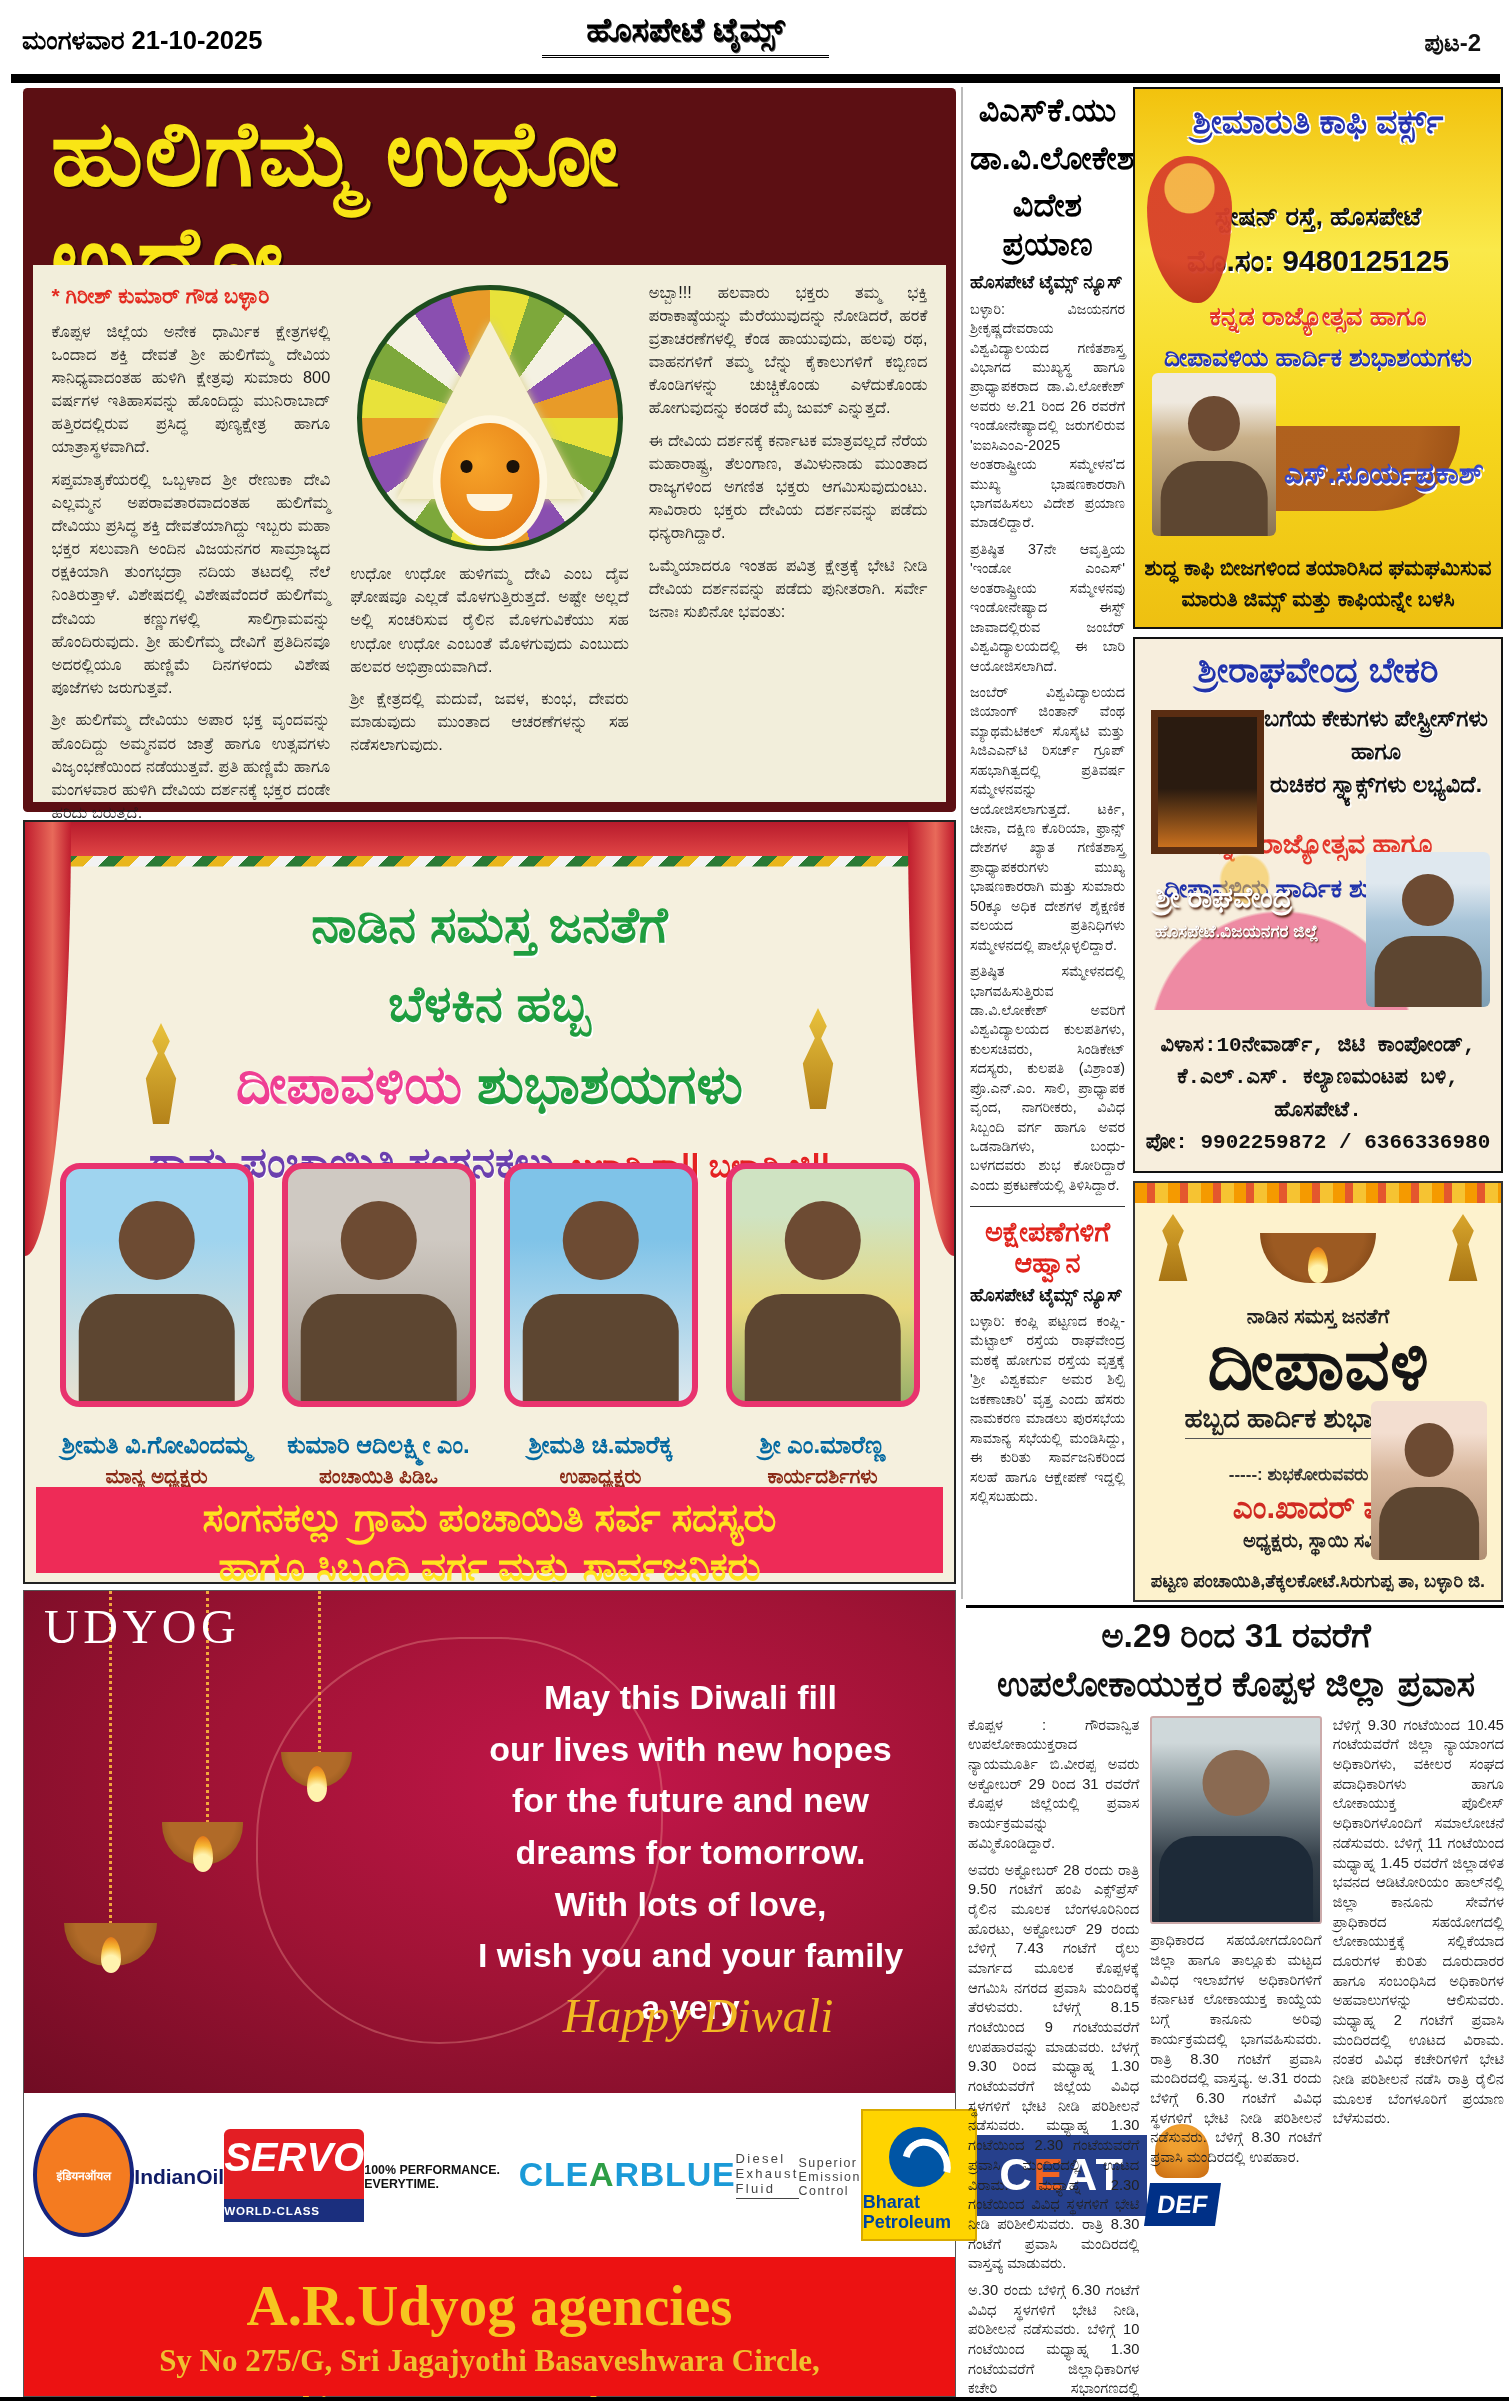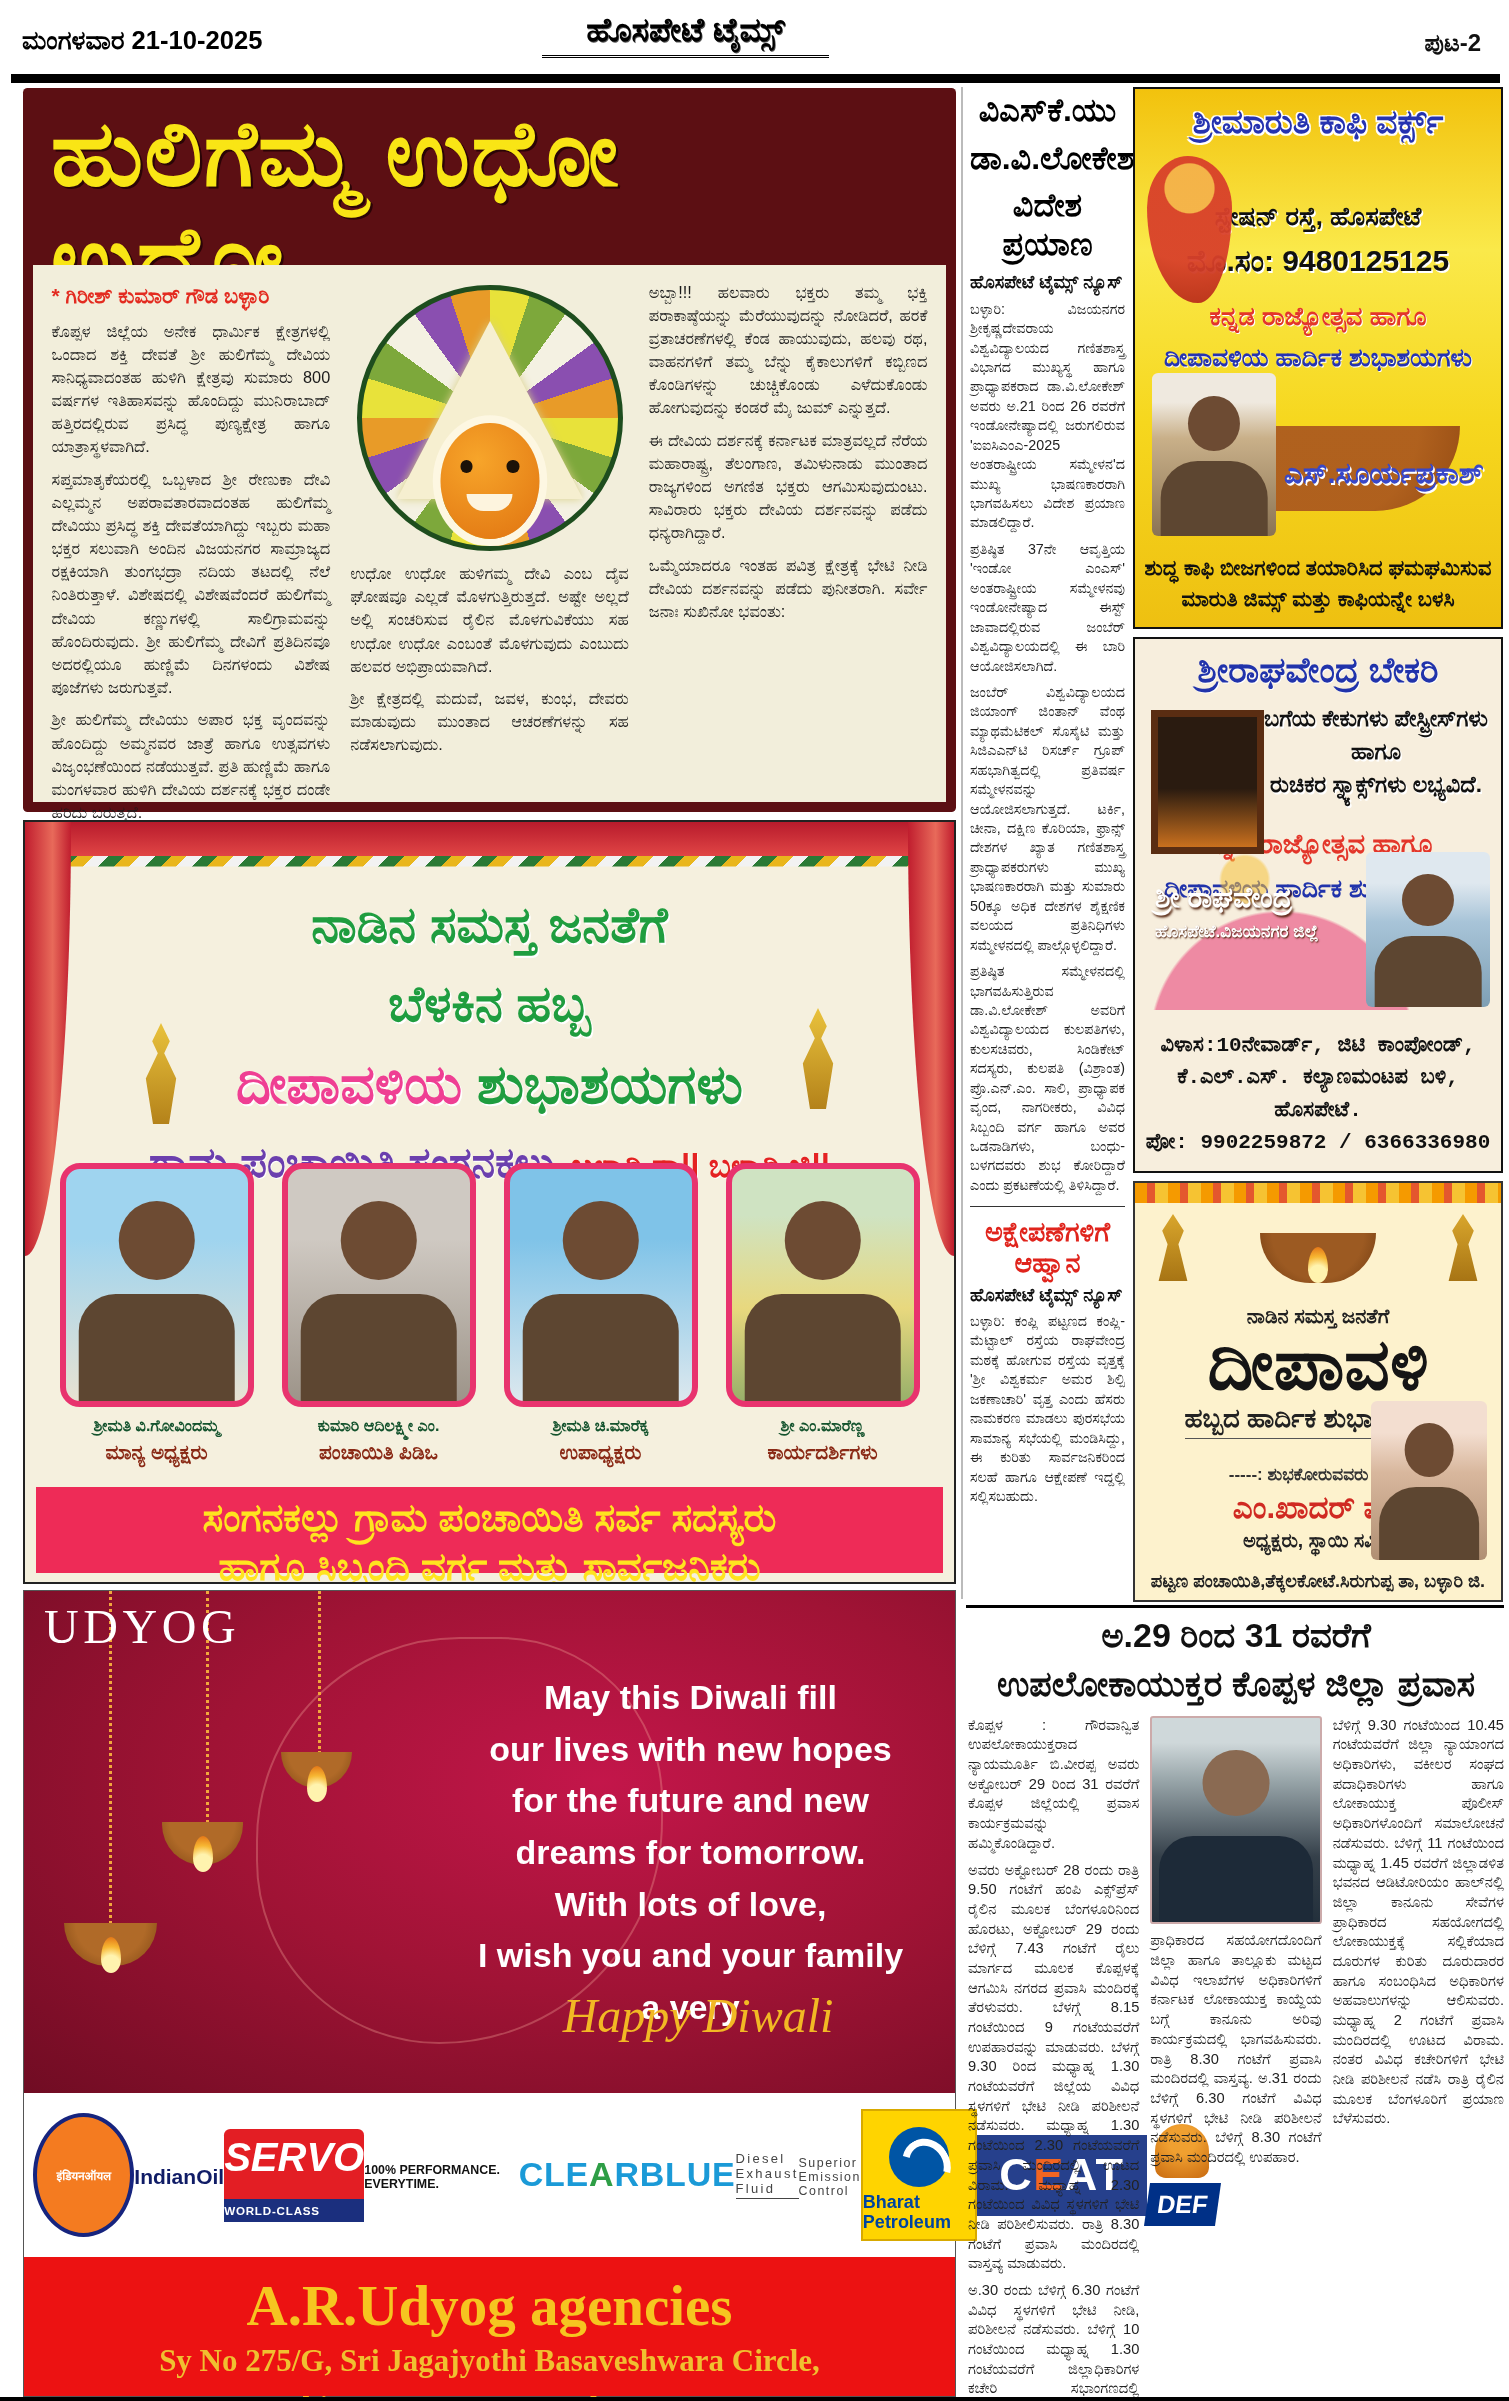--- a/index.html
+++ b/index.html
@@ -130,21 +130,21 @@
   .pk{color:#ef3f93;} .gr{color:#1f9d3f;}
   .pan-org{margin-top:22px;font-size:42px;font-weight:bold;color:#6b3fae;text-shadow:0.8px 0.8px 0 #fff;}
   .pan-org .suffix{font-size:33px;color:#e42222;}
   .members{position:absolute;left:31px;right:31px;top:341px;display:flex;gap:28px;justify-content:center;}
   .mcard{flex:1;max-width:194px;}
   .mphoto{height:232px;border:6.2px solid #e8336e;border-radius:20px;overflow:hidden;position:relative;}
   .ph1{background:linear-gradient(180deg,#9fd4ef 30%,#e8e2d2);}
   .ph2{background:linear-gradient(180deg,#7fc3e8 30%,#dce8ee);}
   .ph3{background:linear-gradient(180deg,#cfc9c2 30%,#9d9489);}
   .ph4{background:linear-gradient(180deg,#cfe3c2 20%,#e8d87e 60%,#98b06a);}
-  .mname{margin-top:10px;font-size:16px;font-weight:bold;color:#14532d;}
+  .mname{margin-top:24px;font-size:24px;font-weight:bold;color:#0369a1;}
   .mrole{margin-top:6.2px;font-size:20px;font-weight:bold;color:#8a2a16;}
   .pan-banner{position:absolute;left:11px;right:11px;bottom:9.3px;height:86px;background:#ee2b57;
        color:#ffe41f;font-size:39px;font-weight:bold;line-height:1.26;padding-top:6.2px;box-sizing:border-box;}
 
   
   .udyog{position:absolute;left:23px;top:1590px;width:933px;height:807px;border:1.5px solid #555;box-sizing:border-box;}
   .ud-main{position:absolute;left:0;right:0;top:0;height:502px;
        background:radial-gradient(ellipse at 62% 38%,#c3164a 0%,#a01335 48%,#700c23 100%);overflow:hidden;}
   .ud-brand{position:absolute;left:20px;top:7.7px;font-family:"Liberation Serif",serif;font-size:48px;color:#fff;letter-spacing:4.6px;}
   .ud-msg{position:absolute;left:434px;top:81px;width:465px;text-align:center;color:#fff;font-size:34px;

